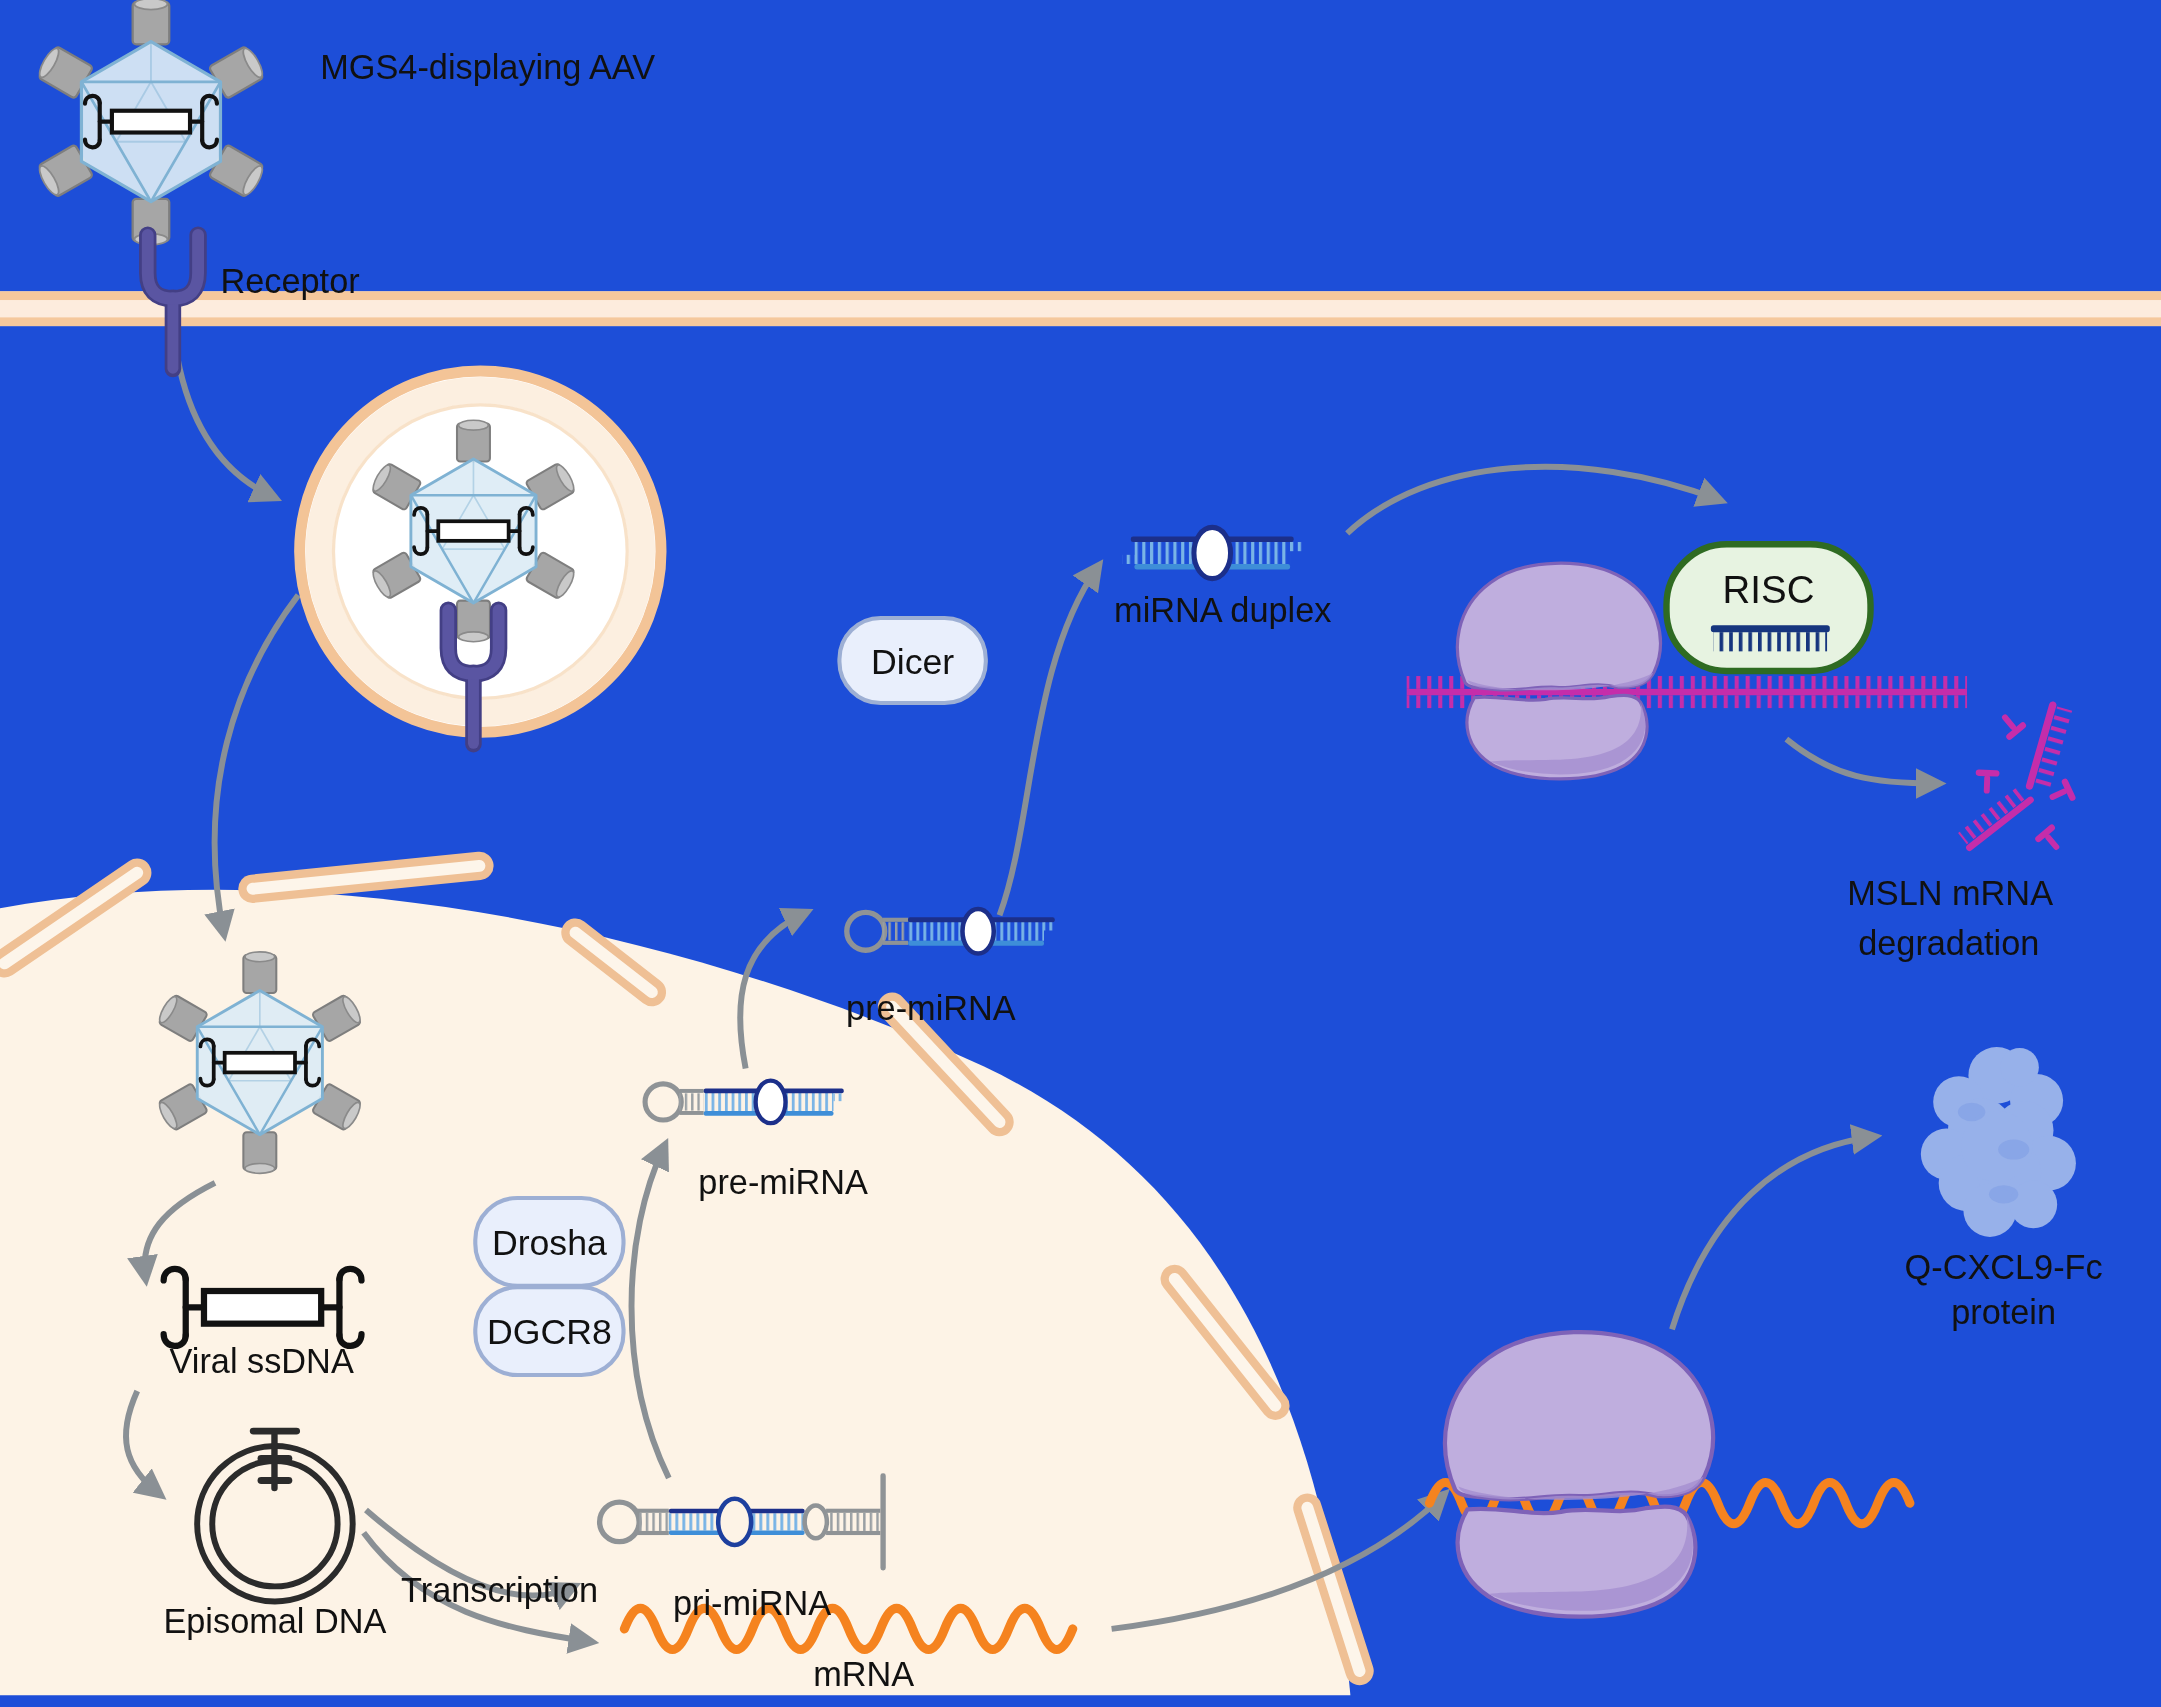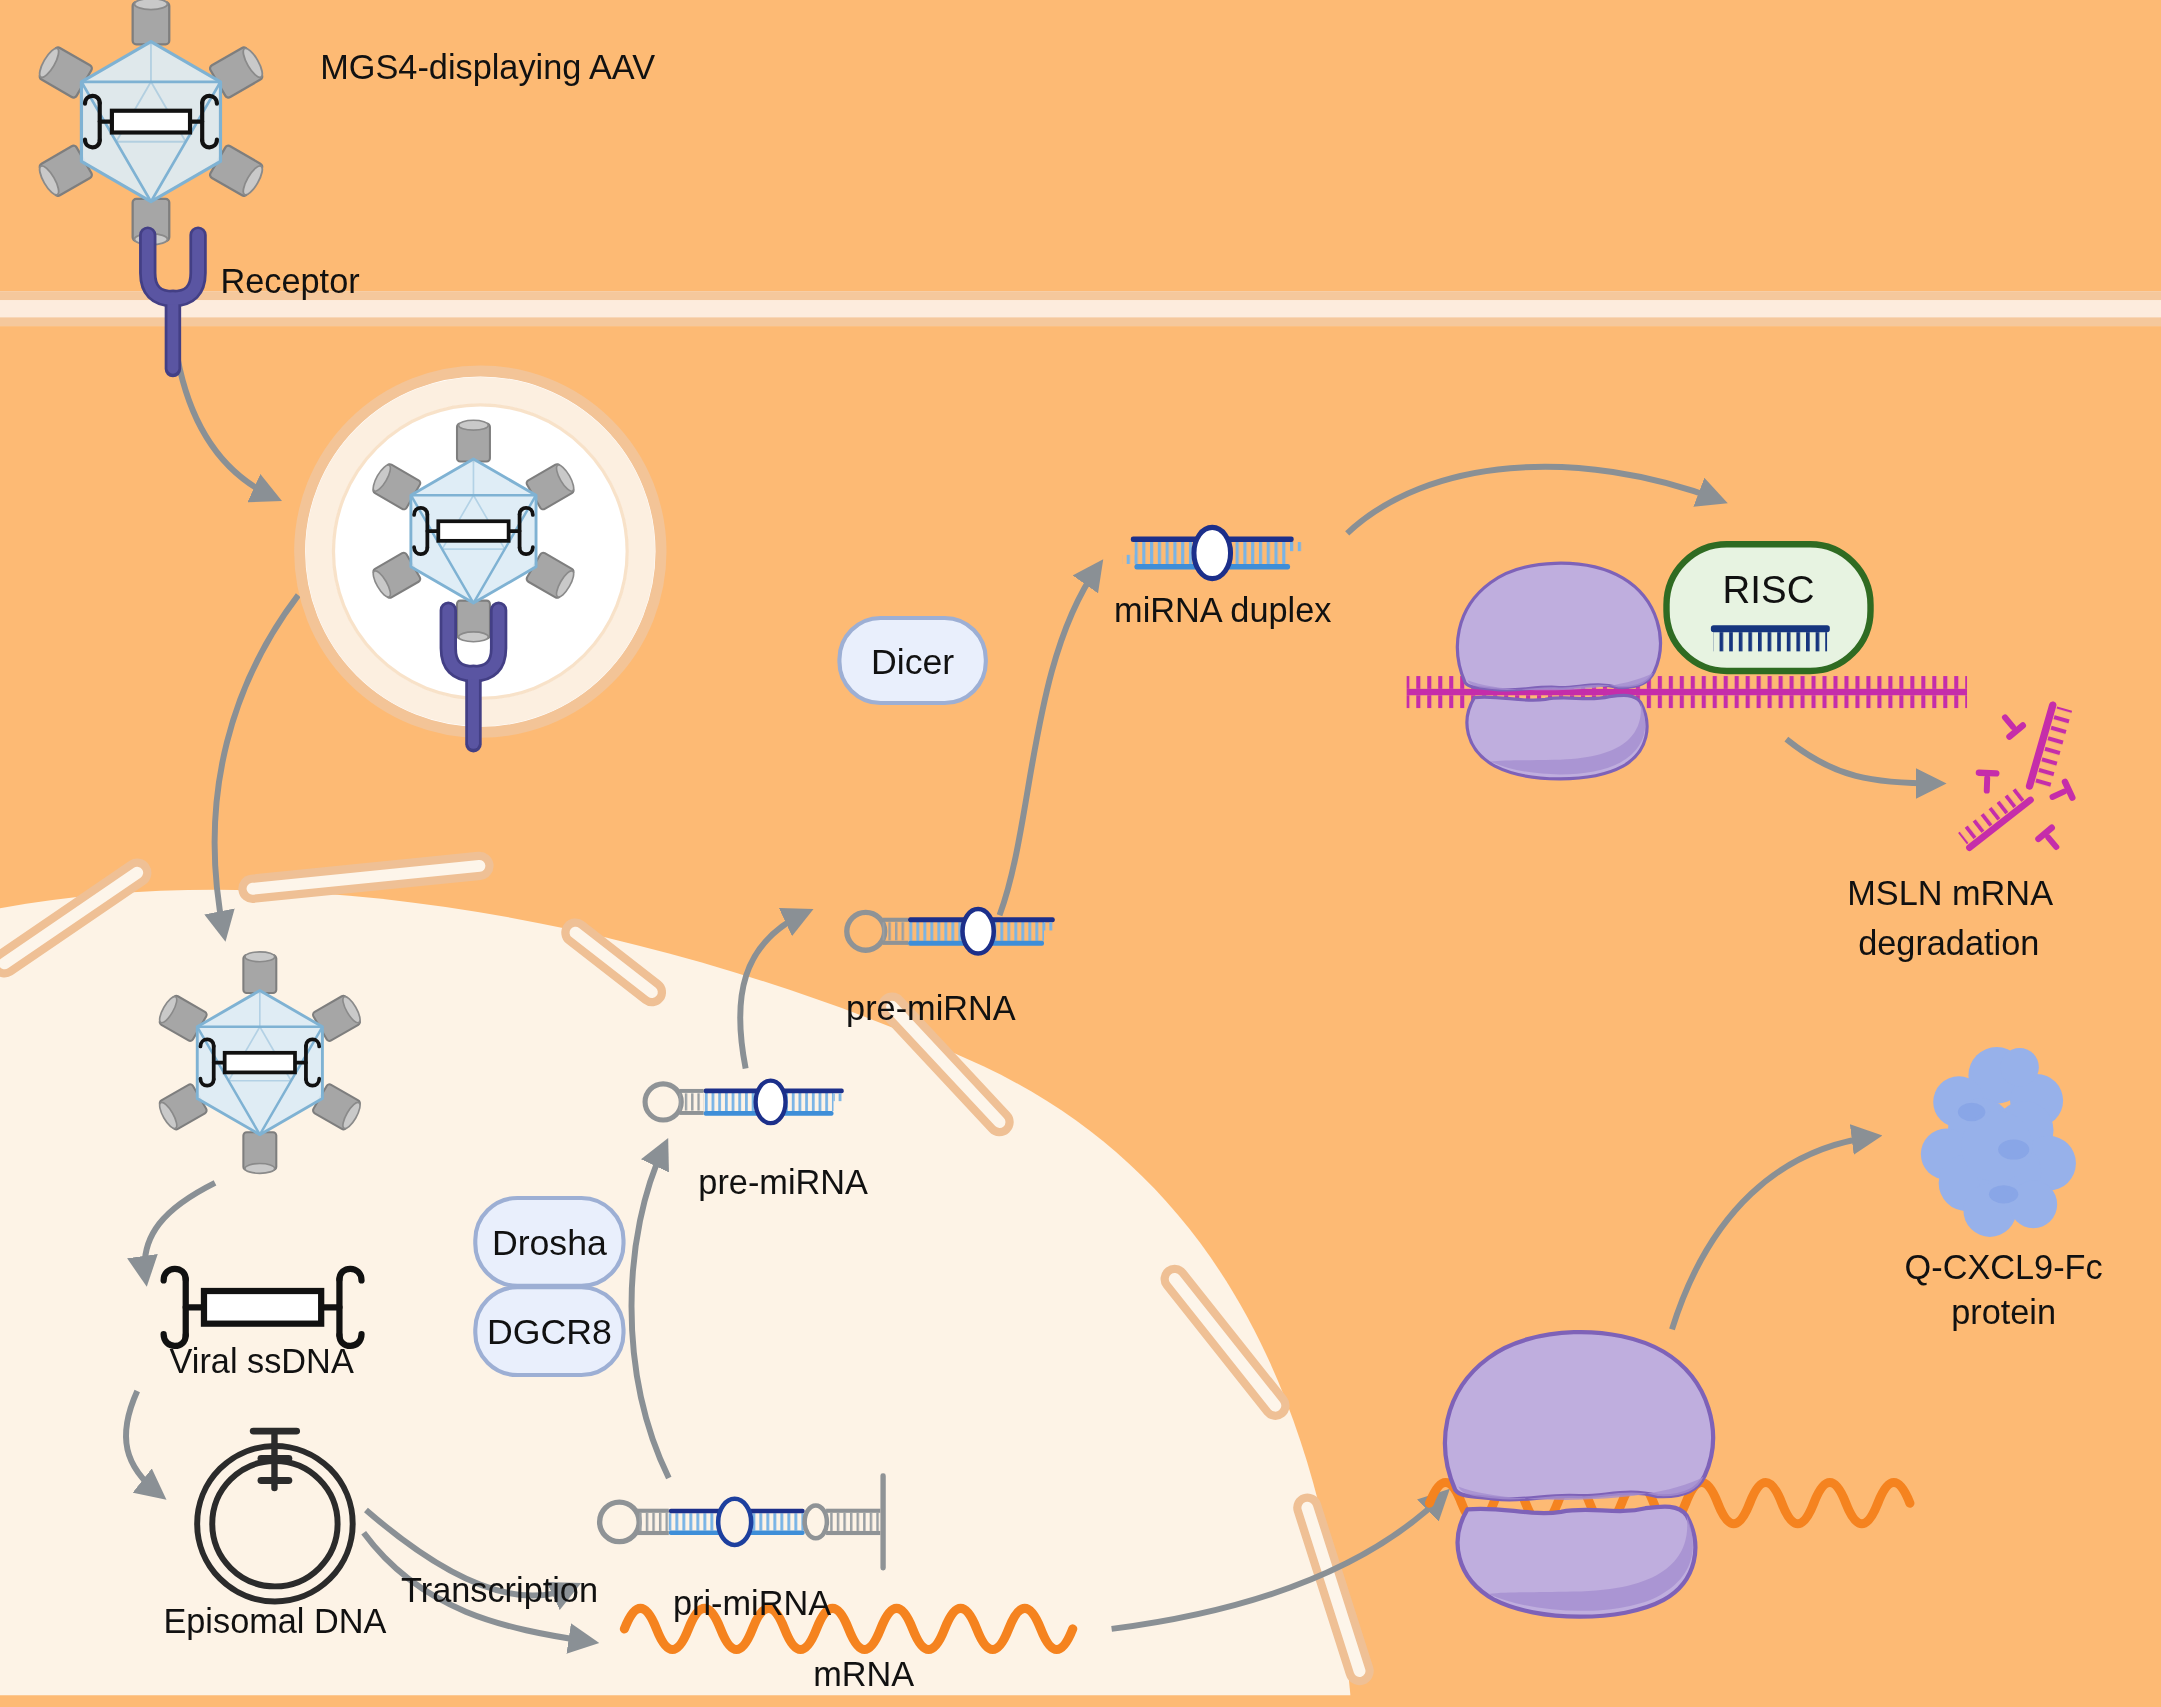--- a/index.html
+++ b/index.html
@@ -1,16 +1,16 @@
 <!DOCTYPE html>
 <html style="font-size:7.3px"><head>
 <meta charset="utf-8">
 <style>
   html,body{margin:0;padding:0;background:#ffffff;}
-  .stage{position:relative;width:2161px;height:1708px;background:#fdba74;overflow:hidden;
+  .stage{position:relative;width:2161px;height:1708px;background:#1d4ed8;overflow:hidden;
          font-family:"Liberation Sans", sans-serif;}
   svg{position:absolute;left:0;top:0;}
   text{font-family:"Liberation Sans", sans-serif;fill:#111111;}
   .lbl{font-size:75px;}
   .pill-lbl{font-size:78px;}
   .risc-lbl{font-size:84px;}
 </style>
 </head>
 <body>
 

